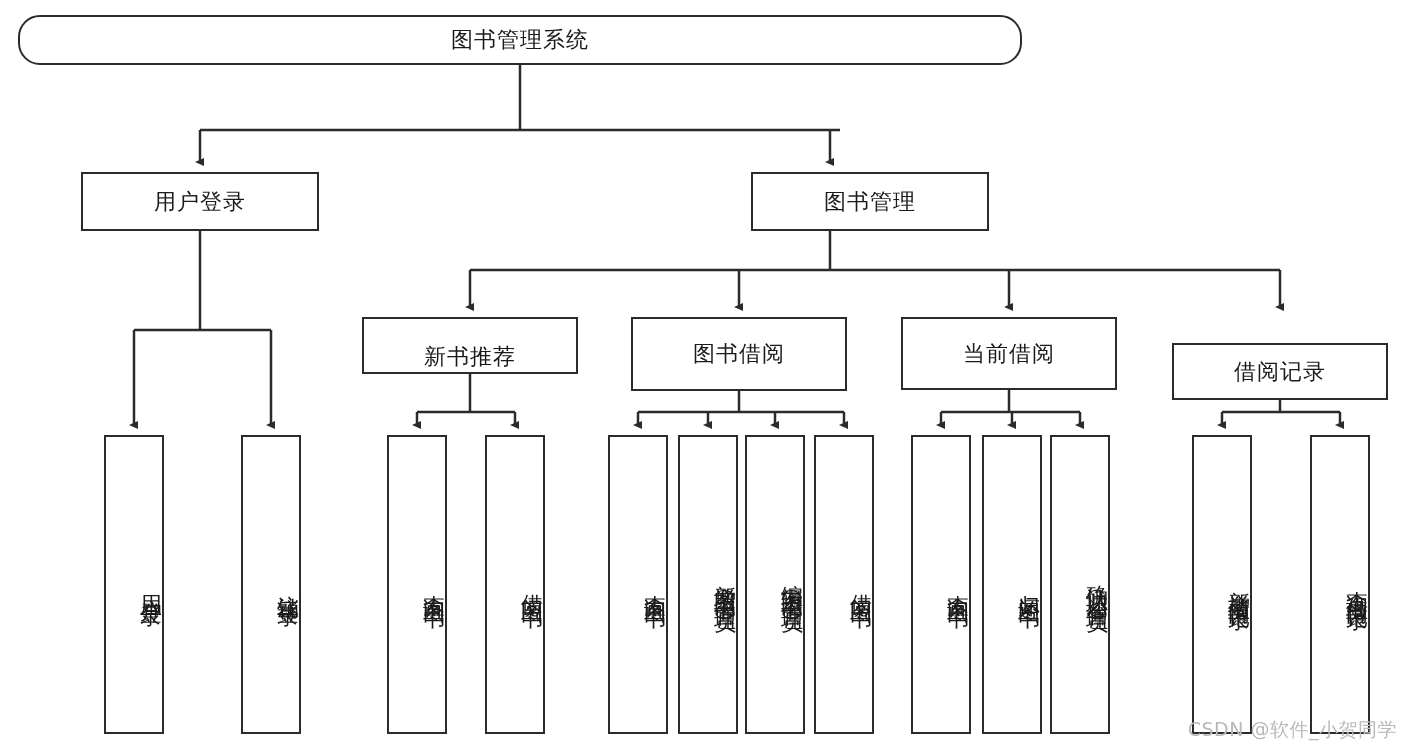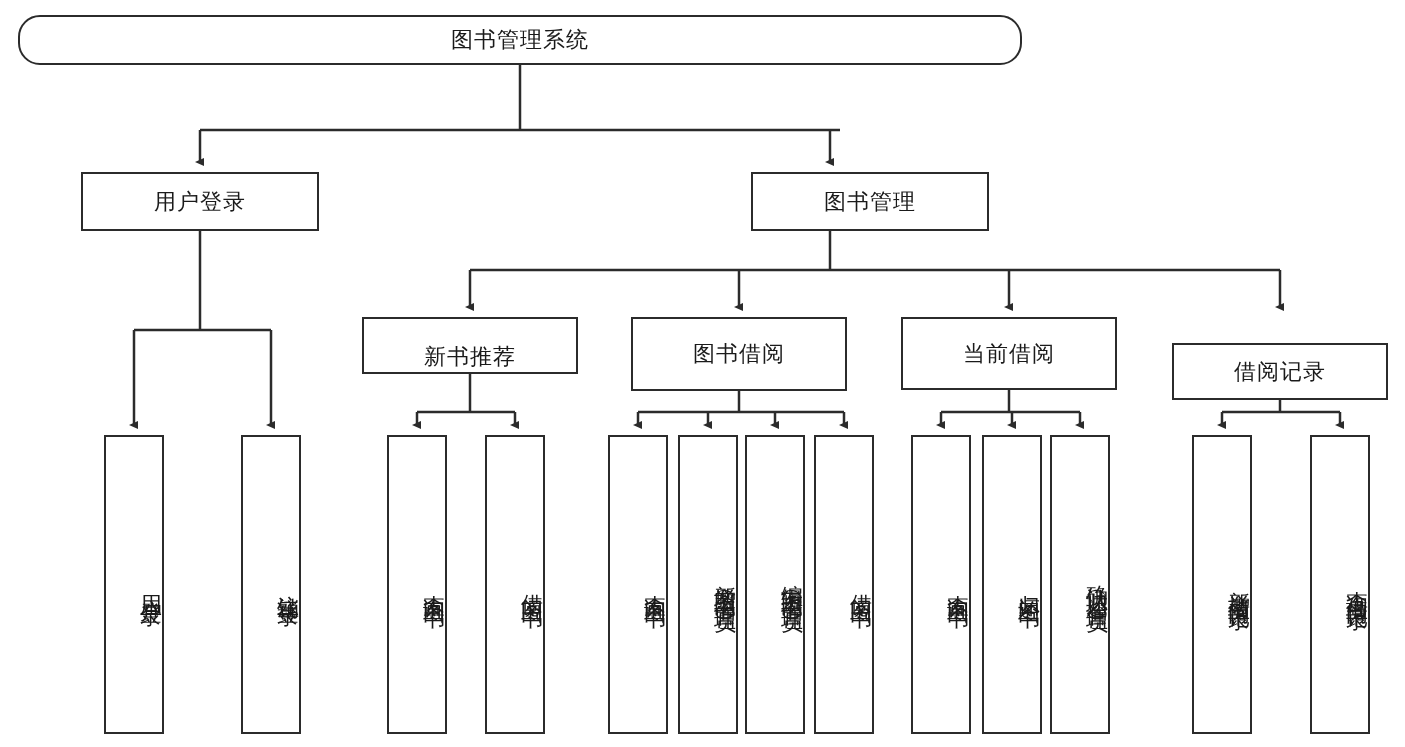--- a/index.html
+++ b/index.html
@@ -175,13 +175,14 @@
   <div class="node vert" id="node-leaf-10" style="left: 1050px; top: 435px; width: 60px; height: 299px;">
     <span class="vtext">确认归还（管理员）</span>
   </div>
   <div class="node vert" id="node-leaf-11" style="left: 1192px; top: 435px; width: 60px; height: 299px;">
     <span class="vtext">新增借阅记录</span>
   </div>
   <div class="node vert" id="node-leaf-12" style="left: 1310px; top: 435px; width: 60px; height: 299px;">
     <span class="vtext">查询借阅记录</span>
   </div>
 
+  <div id="watermark">CSDN @软件_小贺同学</div>
 </div>
 
 </body></html>

